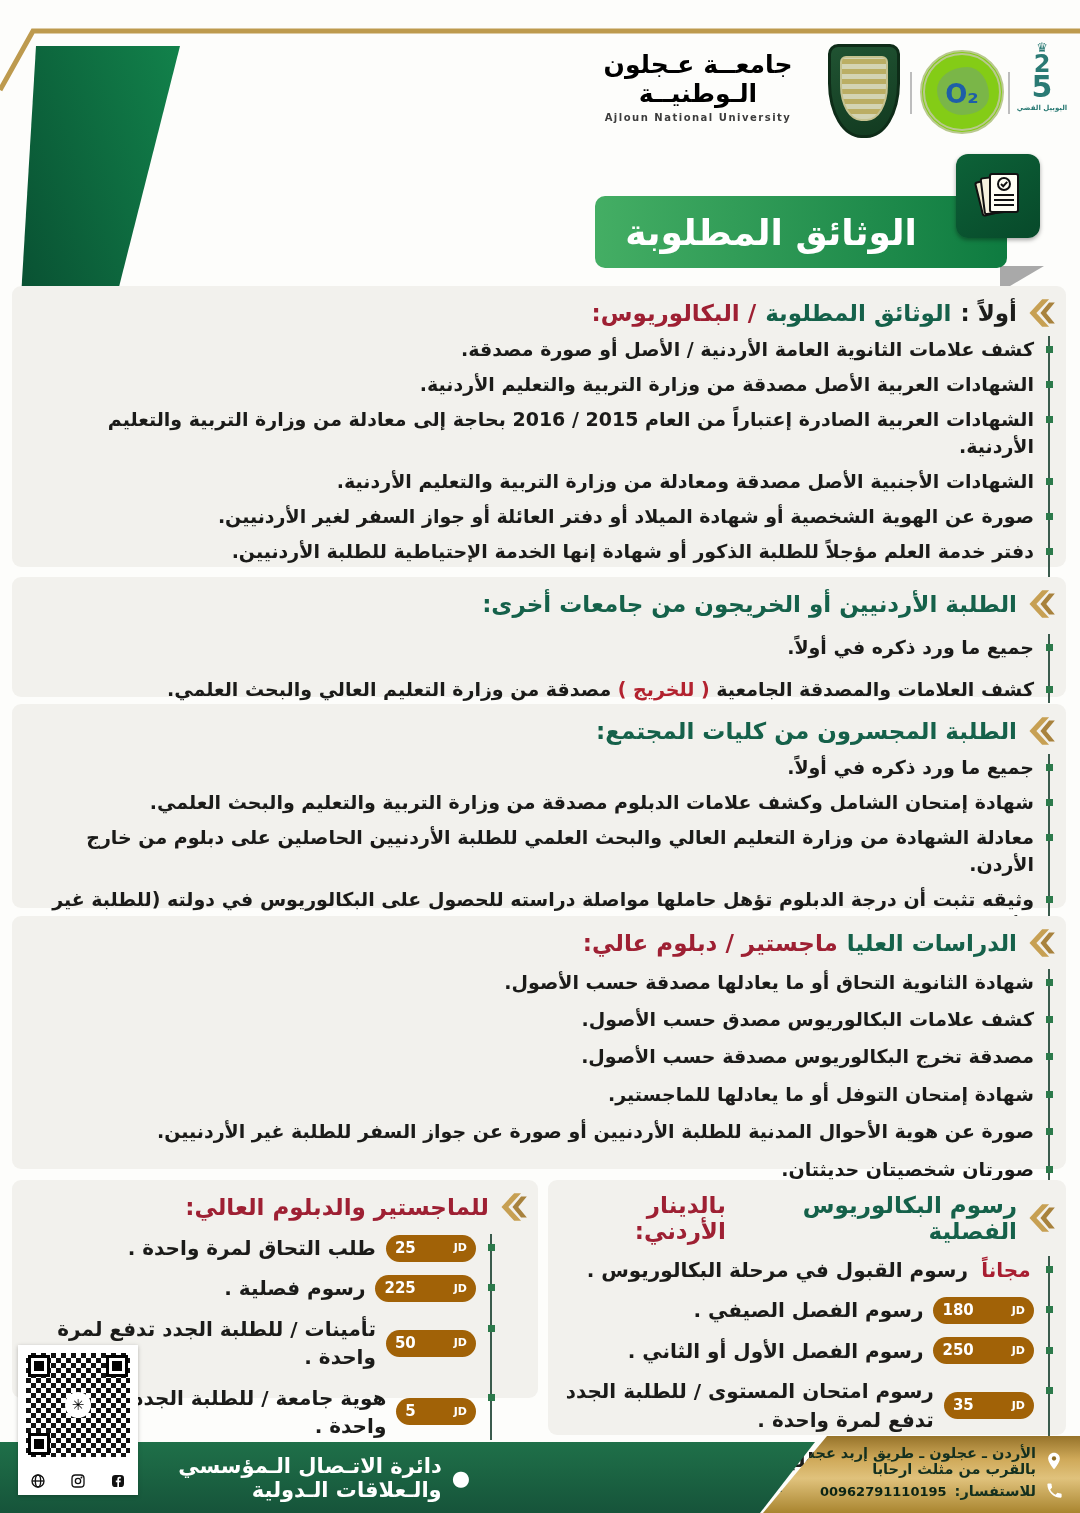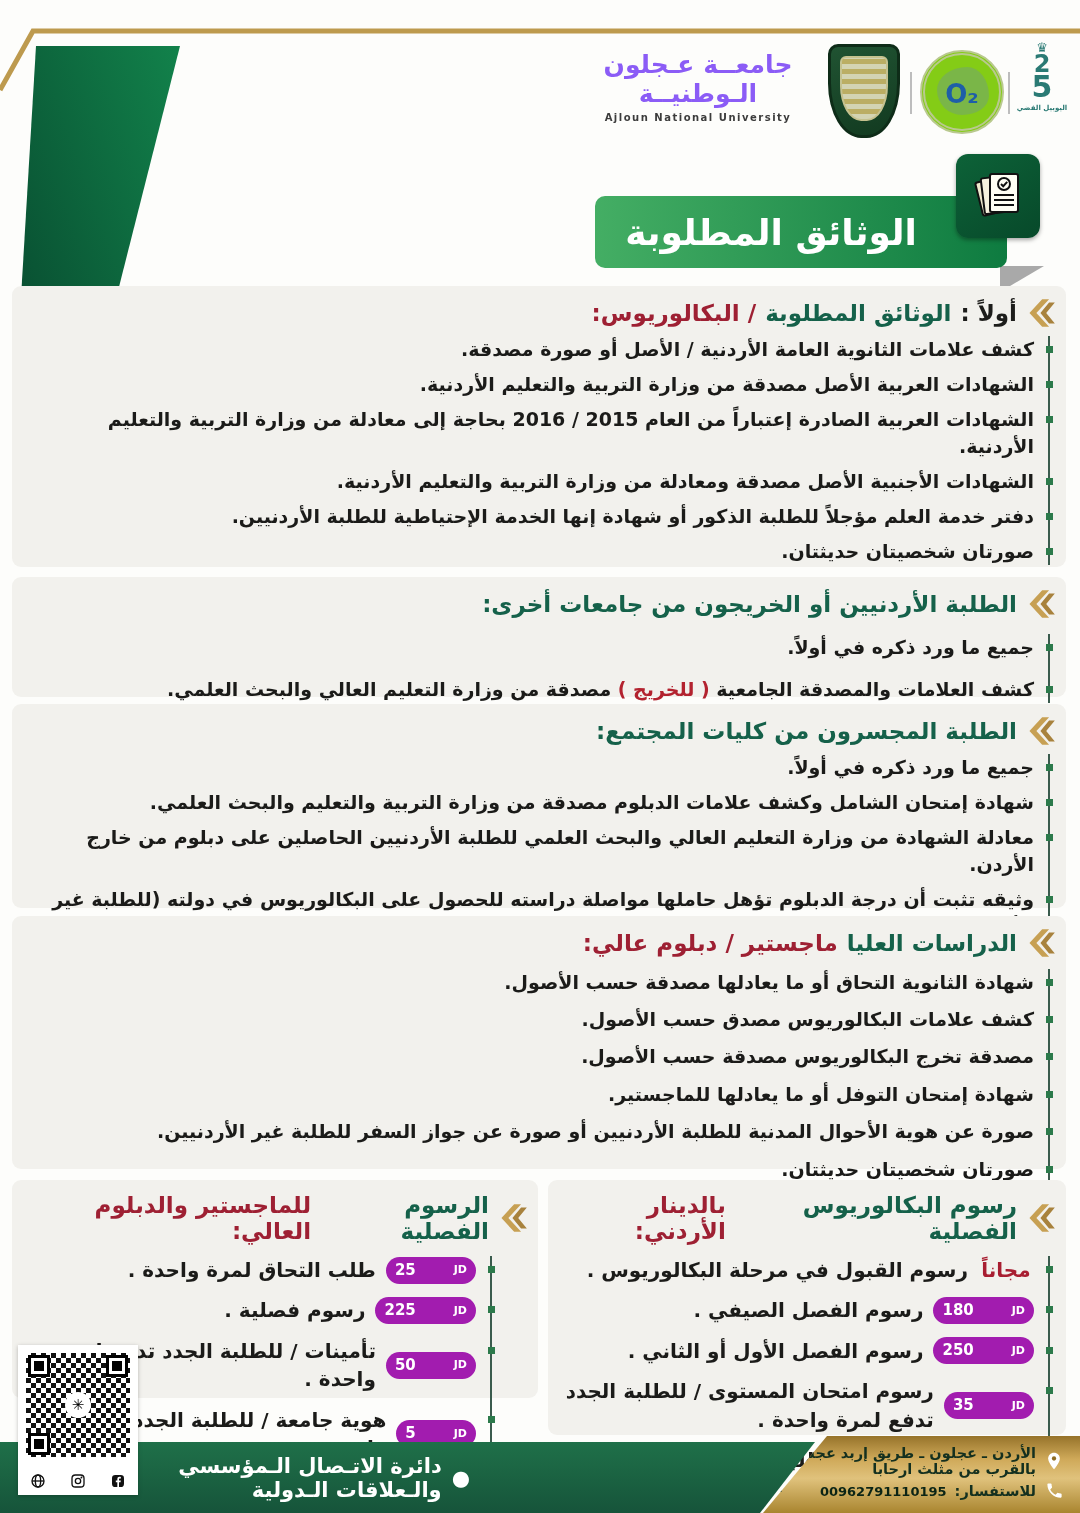--- a/index.html
+++ b/index.html
@@ -2,21 +2,21 @@
 <html lang="ar"><head>
 <meta charset="utf-8">
 <style>
   html,body{margin:0;padding:0;background:#e9e9e9;}
   .page{position:relative;width:1080px;height:1513px;margin:0 auto;background:#fdfdfb;
         overflow:hidden;font-family:"DejaVu Sans",sans-serif;}
   .abs{position:absolute;}
 
   
   .uni-name{left:578px;top:50px;width:240px;text-align:center;direction:rtl;}
-  .uni-ar{font-size:25px;font-weight:bold;color:#8b5cf6;}
+  .uni-ar{font-size:25px;font-weight:bold;color:#000000;}
   .uni-en{font-size:10px;font-weight:bold;color:#3c3c3c;letter-spacing:1.5px;margin-top:4px;}
   .logo-sep{width:2px;height:42px;background:#bdbdbd;top:72px;}
   .shield{left:828px;top:44px;width:72px;height:94px;background:linear-gradient(160deg,#205332,#123a20);
           border:3px solid #0e2c18;border-radius:10px 10px 46% 46% / 10px 10px 58% 58%;box-sizing:border-box;}
   .shield-in{position:absolute;inset:9px 9px 14px 9px;border:2px solid #d8cf9a;border-radius:6px 6px 44% 44%/6px 6px 54% 54%;
           background:repeating-linear-gradient(0deg,#e8e3c2 0 5px,#cdb96a 5px 10px);opacity:.9;}
   .o2{left:920px;top:50px;width:84px;height:84px;border-radius:50%;background:#84cc16;
       border:5px double #b9c98f;box-sizing:border-box;}
   .o2-blob{position:absolute;inset:12px 10px 14px 12px;background:#7ab648;border-radius:58% 42% 52% 48%/48% 60% 40% 52%;}
   .o2-txt{position:absolute;left:0;right:0;top:24px;text-align:center;font-size:26px;font-weight:bold;color:#1e5ea8;}
@@ -57,21 +57,21 @@
   .items{list-style:none;margin:4px 6px 0 0;padding:0 14px 0 0;border-right:2px solid #3a5b4d;}
   .items li{position:relative;font-size:19px;font-weight:bold;color:#1b1b19;line-height:1.42;margin:8px 0;}
   #p2 .items li{margin:15px 0;}
   #p4 .items li{margin:10.5px 0;}
   .items li::before{content:"";position:absolute;right:-18.5px;top:10px;width:7px;height:7px;background:#2c7a4b;}
 
   .fees .items{margin-top:8px;}
   #p5l .items{margin-right:36px;}
   .fee{display:flex;align-items:center;gap:10px;margin:12px 0 !important;}
   .fee-text{font-size:20px;}
-  .pill{direction:ltr;background:#a21caf;color:#fff;border-radius:14px;height:27px;min-width:52px;
+  .pill{direction:ltr;background:#a16207;color:#fff;border-radius:14px;height:27px;min-width:52px;
         padding:0 9px;display:inline-flex;align-items:center;justify-content:center;box-sizing:border-box;
         font-size:15px;font-weight:bold;flex:0 0 auto;}
   .pill i{font-style:normal;font-size:11px;font-weight:bold;margin-left:2px;vertical-align:2px;padding-left:36px;}
   .free{color:#a81e31;font-size:20px;font-weight:bold;min-width:56px;text-align:center;flex:0 0 auto;}
 
   
   .band-green{left:0;top:1442px;width:815px;height:71px;background:linear-gradient(180deg,#1f7049,#16543a);
               clip-path:polygon(0 0,100% 0,calc(100% - 55px) 100%,0 100%);}
   .band-green-text{position:absolute;left:80px;top:0;width:390px;height:71px;display:flex;align-items:center;
               justify-content:center;gap:10px;direction:rtl;color:#fff;font-size:21px;font-weight:bold;}
@@ -163,20 +163,21 @@
       </span>
       <span class="t-black">أولاً : </span>
       <span class="t-green">الوثائق المطلوبة </span>
       <span class="t-red">/ البكالوريوس:</span>
     </div>
     <ul class="items">
       <li>كشف علامات الثانوية العامة الأردنية / الأصل أو صورة مصدقة.</li>
       <li>الشهادات العربية الأصل مصدقة من وزارة التربية والتعليم الأردنية.</li>
       <li>الشهادات العربية الصادرة إعتباراً من العام 2015 / 2016 بحاجة إلى معادلة من وزارة التربية والتعليم الأردنية.</li>
       <li>الشهادات الأجنبية الأصل مصدقة ومعادلة من وزارة التربية والتعليم الأردنية.</li>
+      <li>صورة عن الهوية الشخصية أو شهادة الميلاد أو دفتر العائلة أو جواز السفر لغير الأردنيين.</li>
       <li>دفتر خدمة العلم مؤجلاً للطلبة الذكور أو شهادة إنها الخدمة الإحتياطية للطلبة الأردنيين.</li>
       <li>صورتان شخصيتان حديثتان.</li>
     </ul>
   </div>
 
   <div class="panel" id="p2">
     <div class="sec-head">
       <span class="chev">
         <svg viewBox="0 0 26 26" width="30" height="30">
             <path d="M14 1 L3 13 L14 25 L20 25 L9 13 L20 1 Z" fill="#c7a053"></path>
@@ -233,21 +234,20 @@
   </div>
 
   <div class="panel fees" id="p5l">
     <div class="sec-head">
       <span class="chev">
         <svg viewBox="0 0 26 26" width="30" height="30">
             <path d="M14 1 L3 13 L14 25 L20 25 L9 13 L20 1 Z" fill="#c7a053"></path>
             <path d="M20 4 L12.5 13 L20 22 L25 22 L17.5 13 L25 4 Z" fill="#a8823d"></path>
           </svg>
       </span>
-      <span class="t-green">الرسوم الفصلية </span>
       <span class="t-red">للماجستير والدبلوم العالي:</span>
     </div>
     <ul class="items">
       <li class="fee">
         <span class="pill">
             <b>25</b>
             <i>JD</i>
           </span>
         <span class="fee-text">طلب التحاق لمرة واحدة .</span>
       </li>

